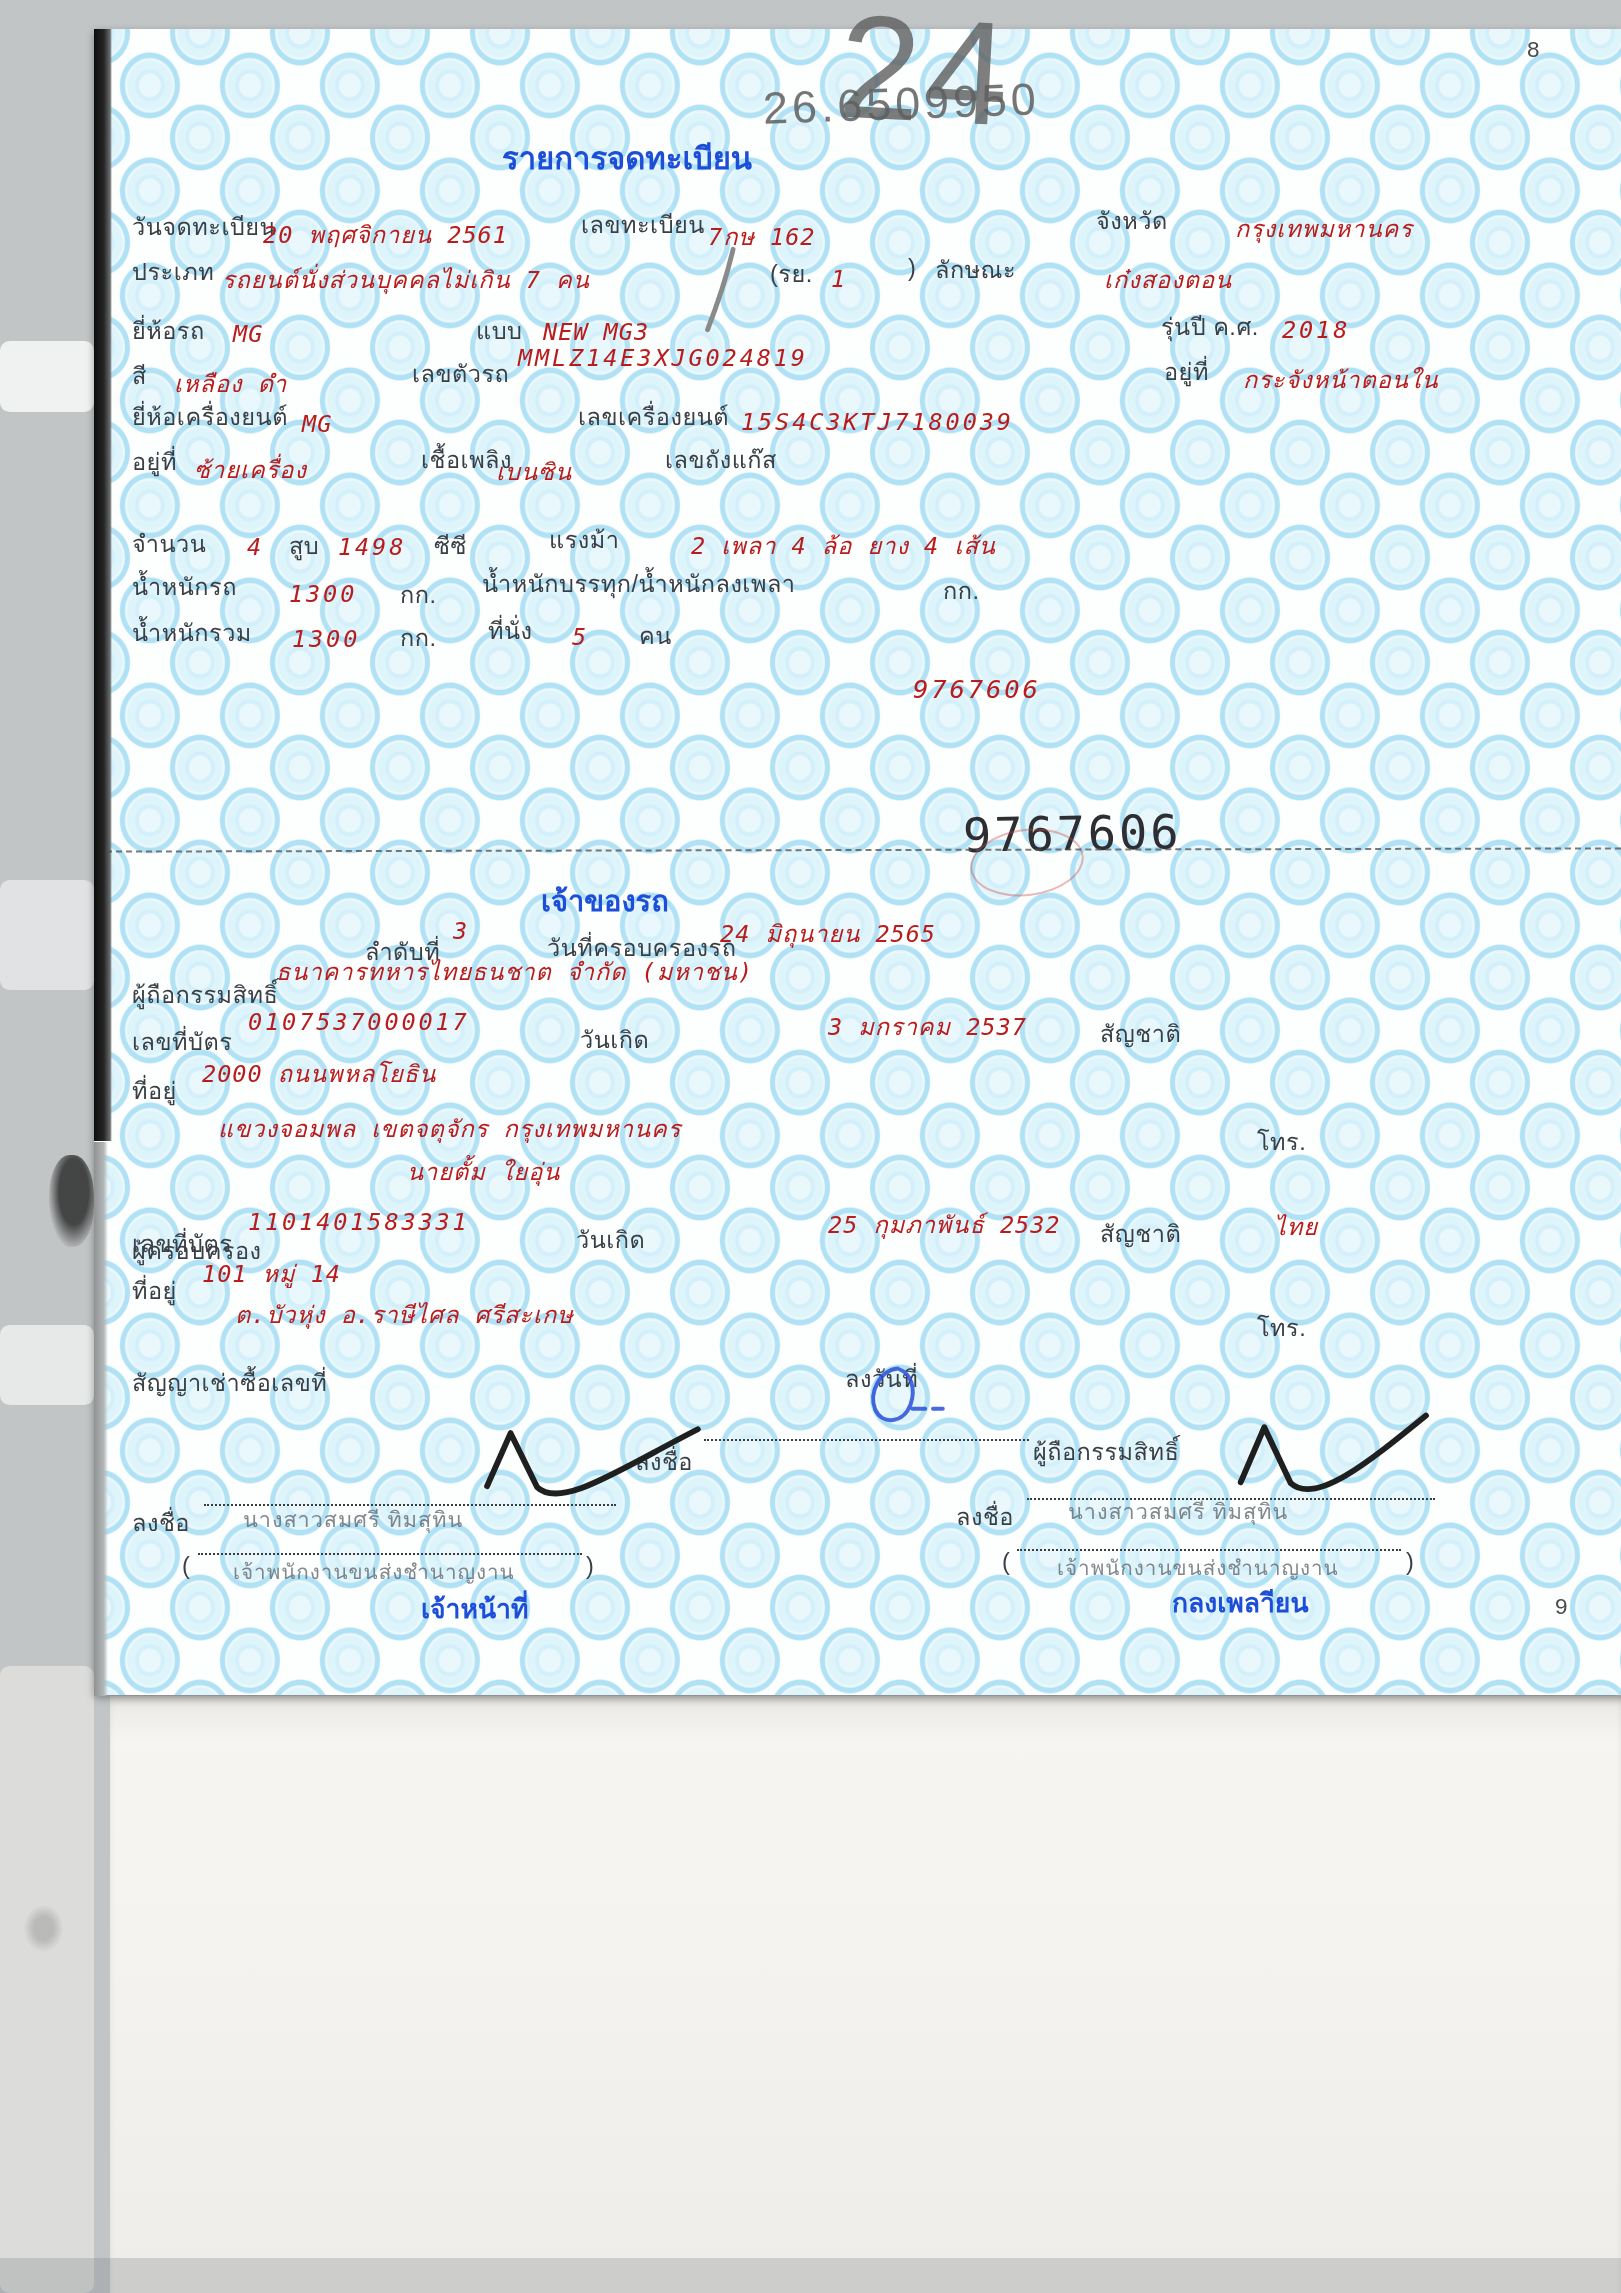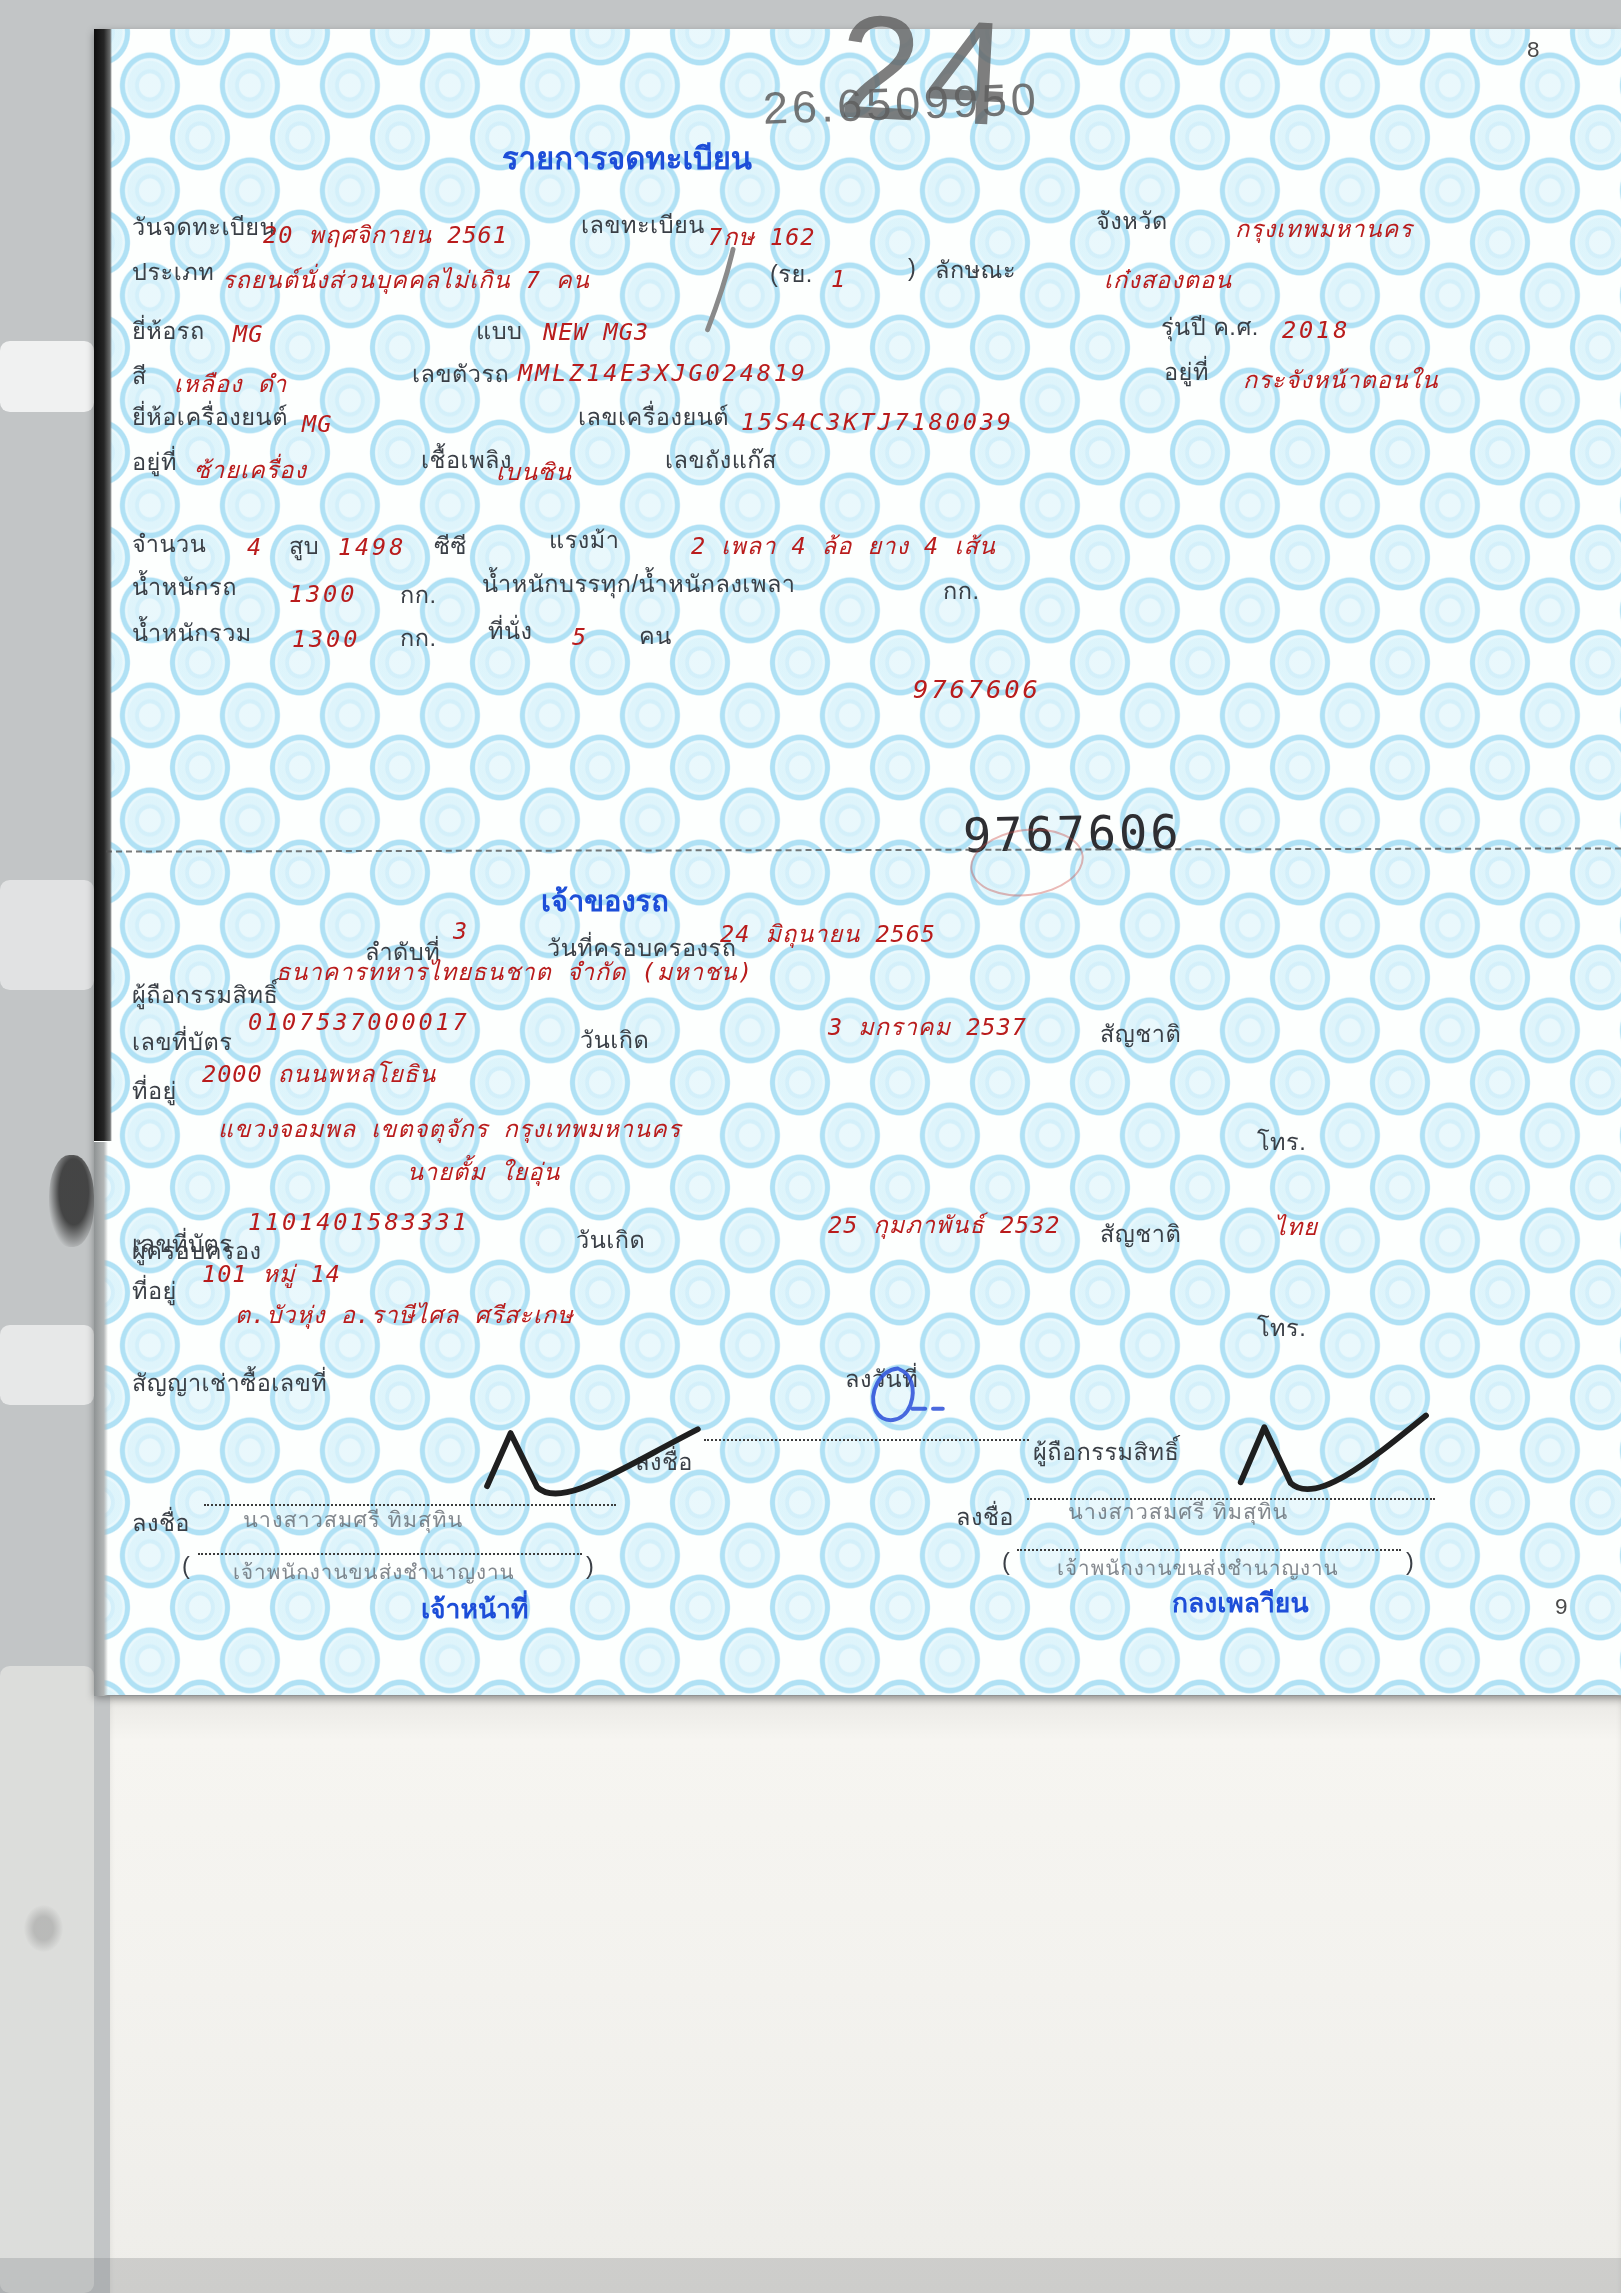--- a/index.html
+++ b/index.html
@@ -86,21 +86,21 @@
 <span class="lbl" style="left:132px;top:312px">ยี่ห้อรถ</span>
 <span class="val" style="left:233px;top:320px">MG</span>
 <span class="lbl" style="left:476px;top:312px">แบบ</span>
 <span class="val" style="left:543px;top:318px">NEW MG3</span>
 <span class="lbl" style="left:1161px;top:308px">รุ่นปี ค.ศ.</span>
 <span class="val num" style="left:1282px;top:316px">2018</span>
 
 <span class="lbl" style="left:132px;top:357px">สี</span>
 <span class="val" style="left:174px;top:365px">เหลือง ดำ</span>
 <span class="lbl" style="left:412px;top:355px">เลขตัวรถ</span>
-<span class="val num" style="left:518px;top:359px">MMLZ14E3XJG024819</span>
+<span class="val num" style="left:518px;top:344px">MMLZ14E3XJG024819</span>
 <span class="lbl" style="left:1164px;top:353px">อยู่ที่</span>
 <span class="val" style="left:1243px;top:361px">กระจังหน้าตอนใน</span>
 
 <span class="lbl" style="left:132px;top:398px">ยี่ห้อเครื่องยนต์</span>
 <span class="val" style="left:302px;top:410px">MG</span>
 <span class="lbl" style="left:578px;top:398px">เลขเครื่องยนต์</span>
 <span class="val num" style="left:741px;top:408px">15S4C3KTJ7180039</span>
 
 <span class="lbl" style="left:132px;top:443px">อยู่ที่</span>
 <span class="val" style="left:194px;top:451px">ซ้ายเครื่อง</span>

